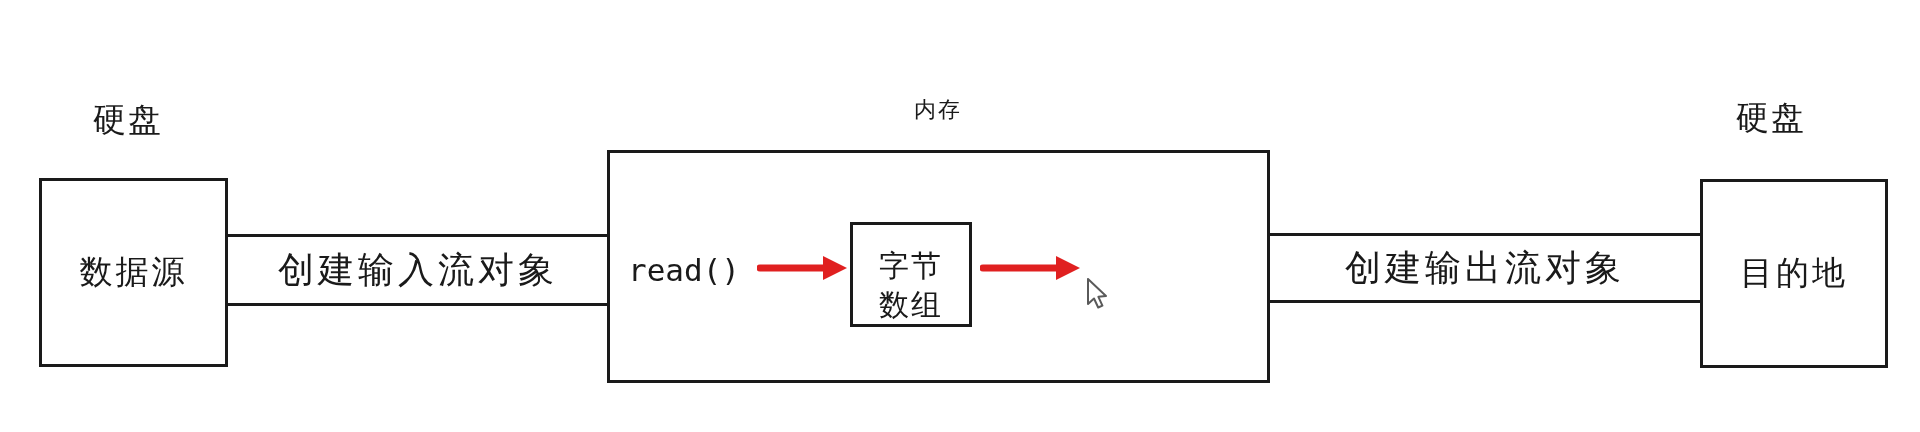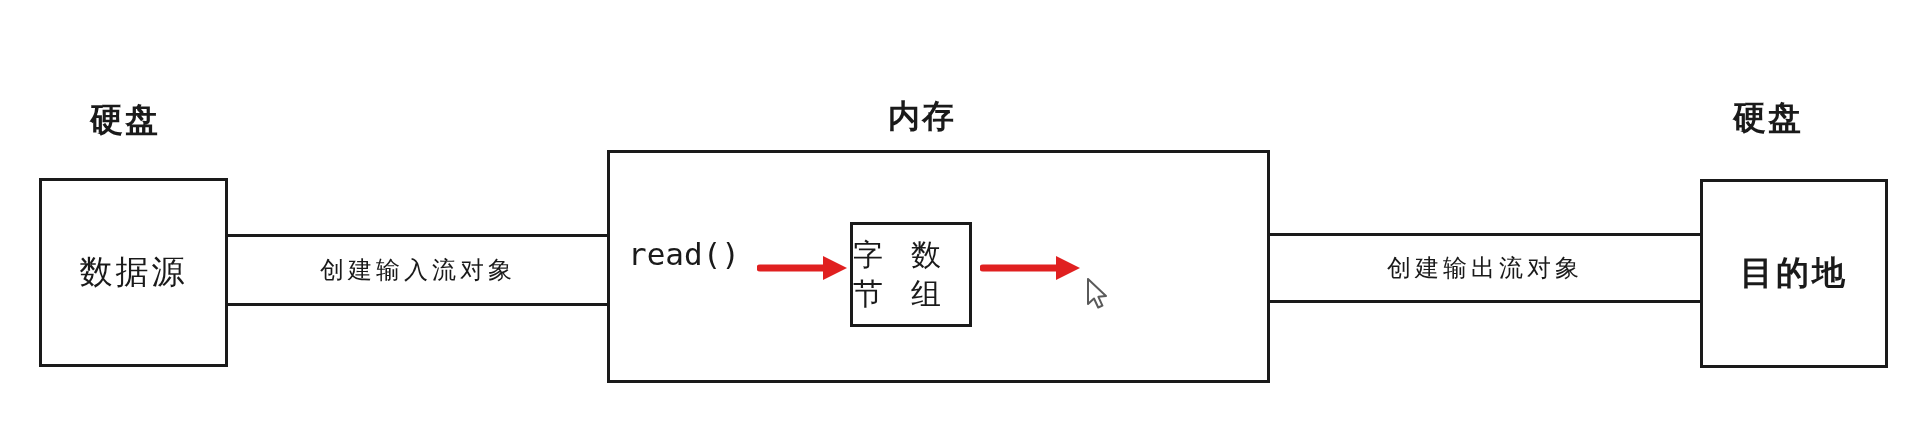--- a/index.html
+++ b/index.html
@@ -14,22 +14,22 @@
     position:relative;
     width:1920px;height:432px;
     background:var(--bg);
     font-family:"Liberation Sans","DejaVu Sans",sans-serif;
     color:var(--ink);
     overflow:hidden;
   }
   .abs{position:absolute;}
   .zone-title{
     font-size:33px;
-    font-weight:700;
-    text-align:left;
+    font-weight:400;
+    text-align:center;
     letter-spacing:2px;
     white-space:nowrap;
   }
   .node-box{
     border:3px solid var(--ink);
     background:var(--bg);
     display:flex;
     align-items:center;
     justify-content:center;
   }
@@ -39,37 +39,37 @@
     white-space:nowrap;
   }
   .channel{
     border-top:3px solid var(--ink);
     border-bottom:3px solid var(--ink);
     display:flex;
     align-items:center;
     justify-content:center;
   }
   .channel-label{
-    font-size:24px;
+    font-size:36px;
     letter-spacing:4px;
     white-space:nowrap;
   }
   .code{
     font-family:"DejaVu Sans Mono","Liberation Mono",monospace;
     white-space:nowrap;
   }
   .read{font-size:31px;font-weight:500;}
   .write{font-size:38px;font-weight:600;}
   .byte-box{
     border:3px solid var(--ink);
     background:var(--bg);
     display:flex;
-    flex-direction:row;
+    flex-direction:column;
     align-items:center;
-    justify-content:space-between;
+    justify-content:flex-end;
     line-height:1.28;
     font-size:30px;
     letter-spacing:2px;
   }
   svg{display:block;}
 </style>
 </head>
 <body>
 
 <div class="canvas">
@@ -77,25 +77,25 @@
   <div class="abs zone-title" style="left:90px;top:98px;width:76px;">硬盘</div>
 
   <div class="abs node-box" style="left:39px;top:178px;width:189px;height:189px;">
     <span class="node-label">数据源</span>
   </div>
 
   <div class="abs channel" style="left:226px;top:234px;width:384px;height:72px;">
     <span class="channel-label">创建输入流对象</span>
   </div>
 
-  <div class="abs zone-title" style="left:888px;top:95px;width:100px;font-size:32px;">内存</div>
+  <div class="abs zone-title" style="left:888px;top:95px;width:100px;font-size:22px;">内存</div>
 
   <div class="abs node-box" style="left:607px;top:150px;width:663px;height:233px;"></div>
 
-  <div class="abs code read" style="left:628px;top:236px;">read()</div>
+  <div class="abs code read" style="left:628px;top:252px;">read()</div>
 
   <span class="abs" style="left:757px;top:254px;">
     <svg width="92" height="28" viewBox="0 0 92 28">
       <line x1="3" y1="14" x2="70" y2="14" stroke="var(--accent)" stroke-width="7" stroke-linecap="round"></line>
       <polygon points="66,2 90,14 66,26" fill="var(--accent)"></polygon>
     </svg>
   </span>
 
   <div class="abs byte-box" style="left:850px;top:222px;width:122px;height:105px;">
     <span>字节</span>
@@ -115,17 +115,17 @@
       <polygon points="2,1 2,26 8,20.5 12.2,29.5 16.4,27.6 12.4,18.8 20,18" fill="#ffffff" stroke="var(--cursor-outline)" stroke-width="2" stroke-linejoin="round"></polygon>
     </svg>
   </span>
 
   <div class="abs channel" style="left:1268px;top:233px;width:434px;height:70px;text-align:center;">
     <span class="channel-label">创建输出流对象</span>
   </div>
 
   <div class="abs zone-title" style="left:1733px;top:96px;width:76px;">硬盘</div>
 
-  <div class="abs node-box" style="left:1700px;top:179px;width:188px;height:189px;font-weight:bold;">
+  <div class="abs node-box" style="left:1700px;top:179px;width:188px;height:189px;">
     <span class="node-label">目的地</span>
   </div>
 
 </div>
 
 </body></html>

